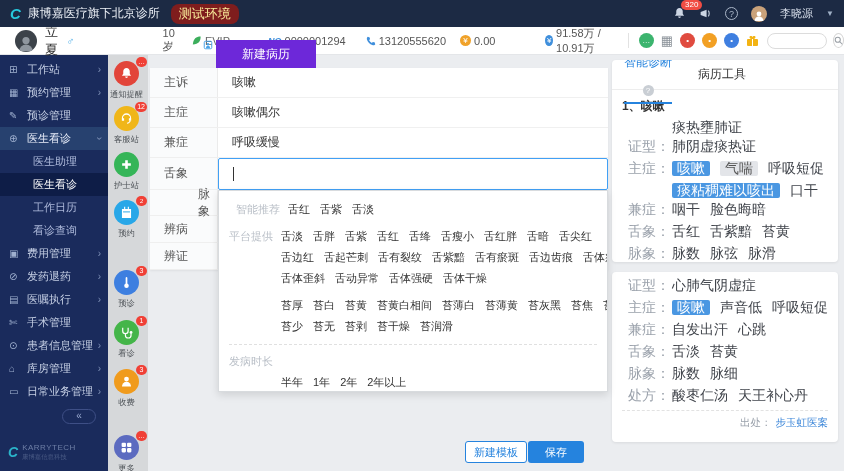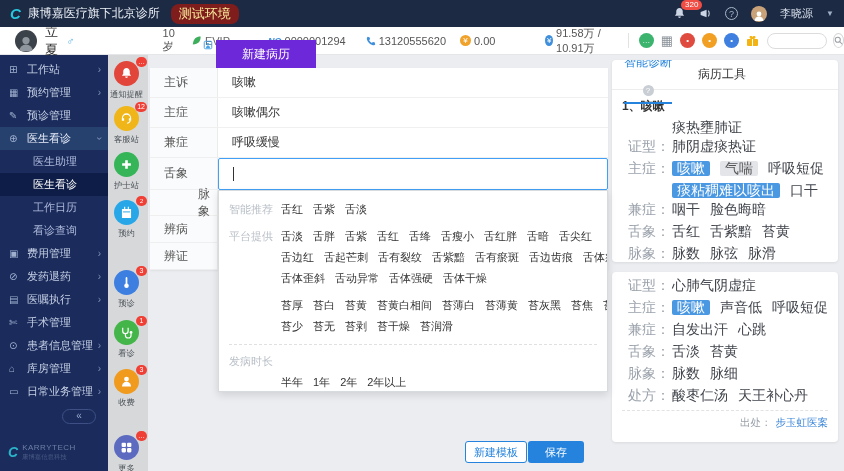--- a/index.html
+++ b/index.html
@@ -90,21 +90,21 @@
   .fval{position:absolute;left:68px;right:0;display:flex;align-items:center;padding-left:14px;
         font-size:12px;color:#333;border-bottom:1px solid #f0f0f0;cursor:text;}
   .fval.foc{border:1px solid #41a0f5;border-radius:2px;}
   .caret{width:1px;height:14px;background:#333;animation:blink 1s steps(1) infinite;}
   @keyframes blink{50%{opacity:0;}}
 
   
   .dd{position:absolute;left:218px;top:190px;width:390px;height:202px;background:#fff;
       border:1px solid #d8dbde;box-shadow:0 3px 8px rgba(0,0,0,.12);padding:8px 10px;z-index:5;overflow:hidden;}
   .srow{display:flex;font-size:11px;line-height:21px;}
-  .srow.smart{margin-bottom:6px;}
+  .srow.smart{margin-bottom:6px;margin-left:7px;}
   .slab{width:52px;flex-shrink:0;color:#b9bfc7;}
   .sopts{display:flex;gap:10px;color:#333;}
   .sopt{cursor:pointer;white-space:nowrap;}
   .sgap{height:6px;}
   .sdash{border-top:1px dashed #e0e0e0;margin:7px 0 6px;}
 
   
   .btn-outline{position:absolute;left:465px;top:441px;height:22px;padding:0 8px;border:1px solid #2583de;
                color:#2583de;background:#fff;font-size:11px;border-radius:3px;display:flex;align-items:center;
                cursor:pointer;z-index:2;}

